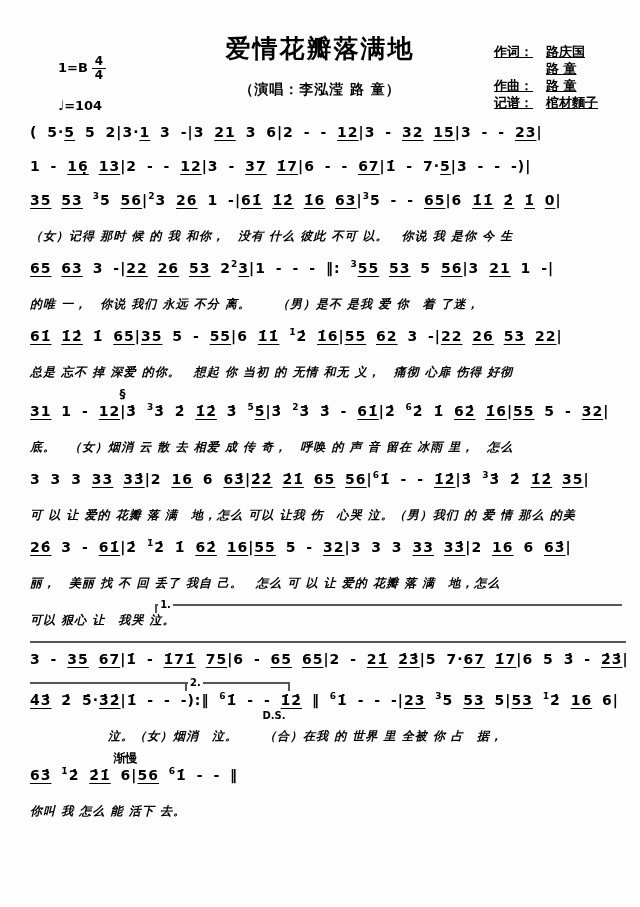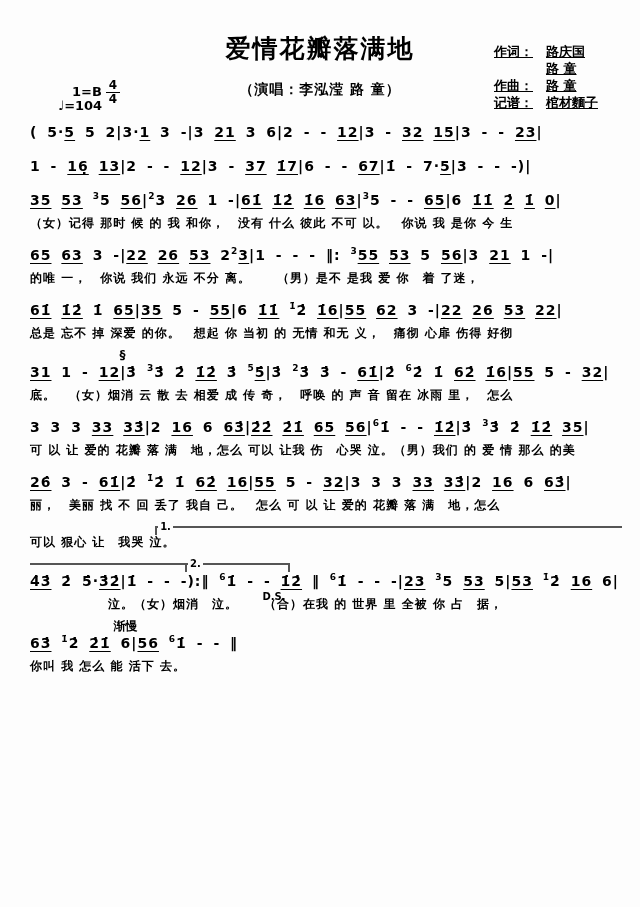--- a/index.html
+++ b/index.html
@@ -8,31 +8,31 @@
     font-family:"DejaVu Sans","Liberation Sans",sans-serif;
     overflow:hidden;position:relative;
   }
   .page{padding:6px 0 0 0;}
   .header{position:relative;height:112px;}
   .title{margin:0;padding-top:26px;text-align:center;font-size:25px;font-weight:bold;letter-spacing:2px;}
   .subtitle{margin-top:16px;text-align:center;font-size:14px;font-weight:bold;letter-spacing:1px;}
   .credits{position:absolute;right:42px;top:38px;font-size:13px;font-weight:bold;line-height:1.3;}
   .credit-row{display:flex;text-decoration:underline;}
   .clabel{width:52px;}
-  .keyblock{position:absolute;left:58px;top:73px;font-size:13px;font-weight:bold;margin-left:14px;}
+  .keyblock{position:absolute;left:58px;top:49px;font-size:13px;font-weight:bold;}
   .frac{display:inline-flex;flex-direction:column;vertical-align:middle;font-size:12px;line-height:1.05;margin-left:4px;text-align:center;}
   .frac .num{border-bottom:1px solid #000;padding:0 3px;}
   .tempoblock{position:absolute;left:58px;top:92px;font-size:13px;font-weight:bold;}
   .score{padding:4px 14px 0 30px;}
   .line{position:relative;margin-bottom:13px;}
   .line.sp{margin-top:20px;}
   .notation{font-size:14px;font-weight:bold;letter-spacing:1px;word-spacing:4px;white-space:nowrap;line-height:1.5;}
   .notation u{text-decoration:underline;text-underline-offset:3px;}
   .notation sup{font-size:9px;font-weight:bold;}
-  .lyrics{font-size:12px;font-weight:bold;white-space:nowrap;margin-top:4px;letter-spacing:1px;}
+  .lyrics{font-size:12px;font-weight:bold;white-space:nowrap;margin-top:17px;letter-spacing:1px;font-style:italic;}
   .volta{position:absolute;top:-8px;height:7px;border-top:2px solid #555;}
   .v-open{border-left:2px solid #555;}
   .v-close{border-right:2px solid #555;}
   .vlabel{position:absolute;top:-6px;left:1px;font-size:10px;font-weight:bold;background:#fdfdfd;padding:0 2px;line-height:1;}
   .ann{position:absolute;font-size:12px;font-weight:bold;line-height:1;}
   .ann.above{top:-13px;}
   .ann.below{top:21px;font-size:10px;}
 </style>
 </head>
 <body>
@@ -100,20 +100,24 @@
         <div class="notation"><u>26̇</u> 3 - <u>61̇</u>|2̇ <sup>1̇</sup>2̇ 1̇ <u>62̇</u> <u>16</u>|<u>55</u> 5 - <u>32</u>|3 3 3 <u>33</u> <u>33̇</u>|2 <u>16</u> 6 <u>63̇</u>|</div>
         <div class="lyrics">丽，　美丽 找 不 回 丢了 我自 己。　怎么 可 以 让 爱的 花瓣 落 满　地，怎么</div>
       </div>
       <div class="line sp">
         <div class="volta v-open" style="left: 21%; width: 78%;">
           <span class="vlabel">1.</span>
         </div>
         <div class="lyrics">可以 狠心 让　我哭 泣。</div>
       </div>
       <div class="line sp">
+        <div class="volta" style="left: 0%; width: 100%;"></div>
+        <div class="notation">3 - <u>35</u> <u>67</u>|1̇ - <u>1̇71̇</u> <u>75</u>|6 - <u>65</u> <u>65</u>|2 - <u>21̇</u> <u>2̇3̇</u>|5 7·<u>67</u> <u>1̇7</u>|6 5 3̇ - <u>2̇3̇</u>|</div>
+      </div>
+      <div class="line sp">
         <div class="volta" style="left: 0%; width: 26%;"></div>
         <div class="volta v-open v-close" style="left: 26%; width: 17%;">
           <span class="vlabel">2.</span>
         </div>
         <div class="ann below" style="left: 39%;">D.S.</div>
         <div class="notation"><u>4̇3̇</u> 2̇ 5̇·<u>3̇2̇</u>|1̇ - - -):‖ <sup>6</sup>1̇ - - <u>1̇2̇</u> ‖ <sup>6</sup>1̇ - - -|<u>23</u> <sup>3</sup>5 <u>53</u> 5|<u>53</u> <sup>1̇</sup>2̇ <u>16</u> 6|</div>
         <div class="lyrics">　　　　　　泣。（女）烟消　泣。　　（合）在我 的 世界 里 全被 你 占　据，</div>
       </div>
       <div class="line sp">
         <div class="ann above" style="left: 14%;">渐慢</div>

